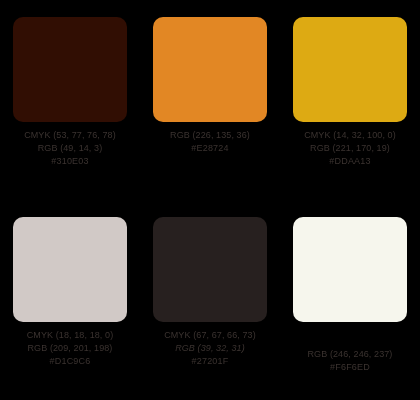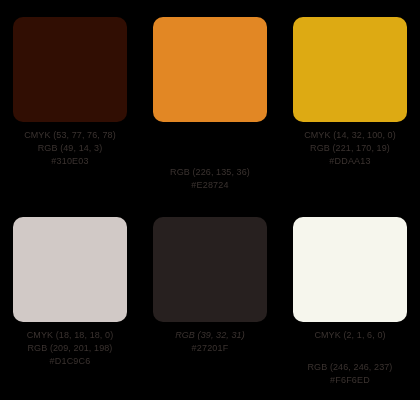--- a/index.html
+++ b/index.html
@@ -73,21 +73,21 @@
     <div class="swatch-info">
       <div class="swatch-line cmyk" style="color: rgb(59, 51, 48);">CMYK (53, 77, 76, 78)</div>
       <div class="swatch-line rgb" style="color: rgb(59, 51, 48);">RGB (49, 14, 3)</div>
       <div class="swatch-line hex" style="color: rgb(59, 51, 48);">#310E03</div>
     </div>
   </div>
 
   <div class="swatch-cell">
     <div class="swatch-chip" style="background-color: rgb(226, 135, 36);"></div>
     <div class="swatch-info">
-      <div class="swatch-line rgb" style="color: rgb(59, 51, 48); margin-top: 37px;">RGB (226, 135, 36)</div>
+      <div class="swatch-line rgb" style="color: rgb(59, 51, 48);">RGB (226, 135, 36)</div>
       <div class="swatch-line hex" style="color: rgb(59, 51, 48);">#E28724</div>
     </div>
   </div>
 
   <div class="swatch-cell">
     <div class="swatch-chip" style="background-color: rgb(221, 170, 19);"></div>
     <div class="swatch-info">
       <div class="swatch-line cmyk" style="color: rgb(59, 51, 48);">CMYK (14, 32, 100, 0)</div>
       <div class="swatch-line rgb" style="color: rgb(59, 51, 48);">RGB (221, 170, 19)</div>
       <div class="swatch-line hex" style="color: rgb(59, 51, 48);">#DDAA13</div>
@@ -99,27 +99,27 @@
     <div class="swatch-info">
       <div class="swatch-line cmyk" style="color: rgb(59, 51, 48);">CMYK (18, 18, 18, 0)</div>
       <div class="swatch-line rgb" style="color: rgb(59, 51, 48); text-align: center;">RGB (209, 201, 198)</div>
       <div class="swatch-line hex" style="color: rgb(59, 51, 48);">#D1C9C6</div>
     </div>
   </div>
 
   <div class="swatch-cell">
     <div class="swatch-chip" style="background-color: rgb(39, 32, 31);"></div>
     <div class="swatch-info">
+      <div class="swatch-line cmyk" style="color: rgb(59, 51, 48);">CMYK (67, 67, 66, 73)</div>
       <div class="swatch-line rgb" style="color: rgb(59, 51, 48); font-style: italic;">RGB (39, 32, 31)</div>
       <div class="swatch-line hex" style="color: rgb(59, 51, 48);">#27201F</div>
     </div>
   </div>
 
   <div class="swatch-cell">
     <div class="swatch-chip" style="background-color: rgb(246, 246, 237);"></div>
     <div class="swatch-info">
-      <div class="swatch-line cmyk" style="color: rgb(59, 51, 48);">CMYK (2, 1, 6, 0)</div>
       <div class="swatch-line rgb" style="color: rgb(59, 51, 48); margin-top: 19px;">RGB (246, 246, 237)</div>
       <div class="swatch-line hex" style="color: rgb(59, 51, 48);">#F6F6ED</div>
     </div>
   </div>
 
 </div>
 
 </body></html>

